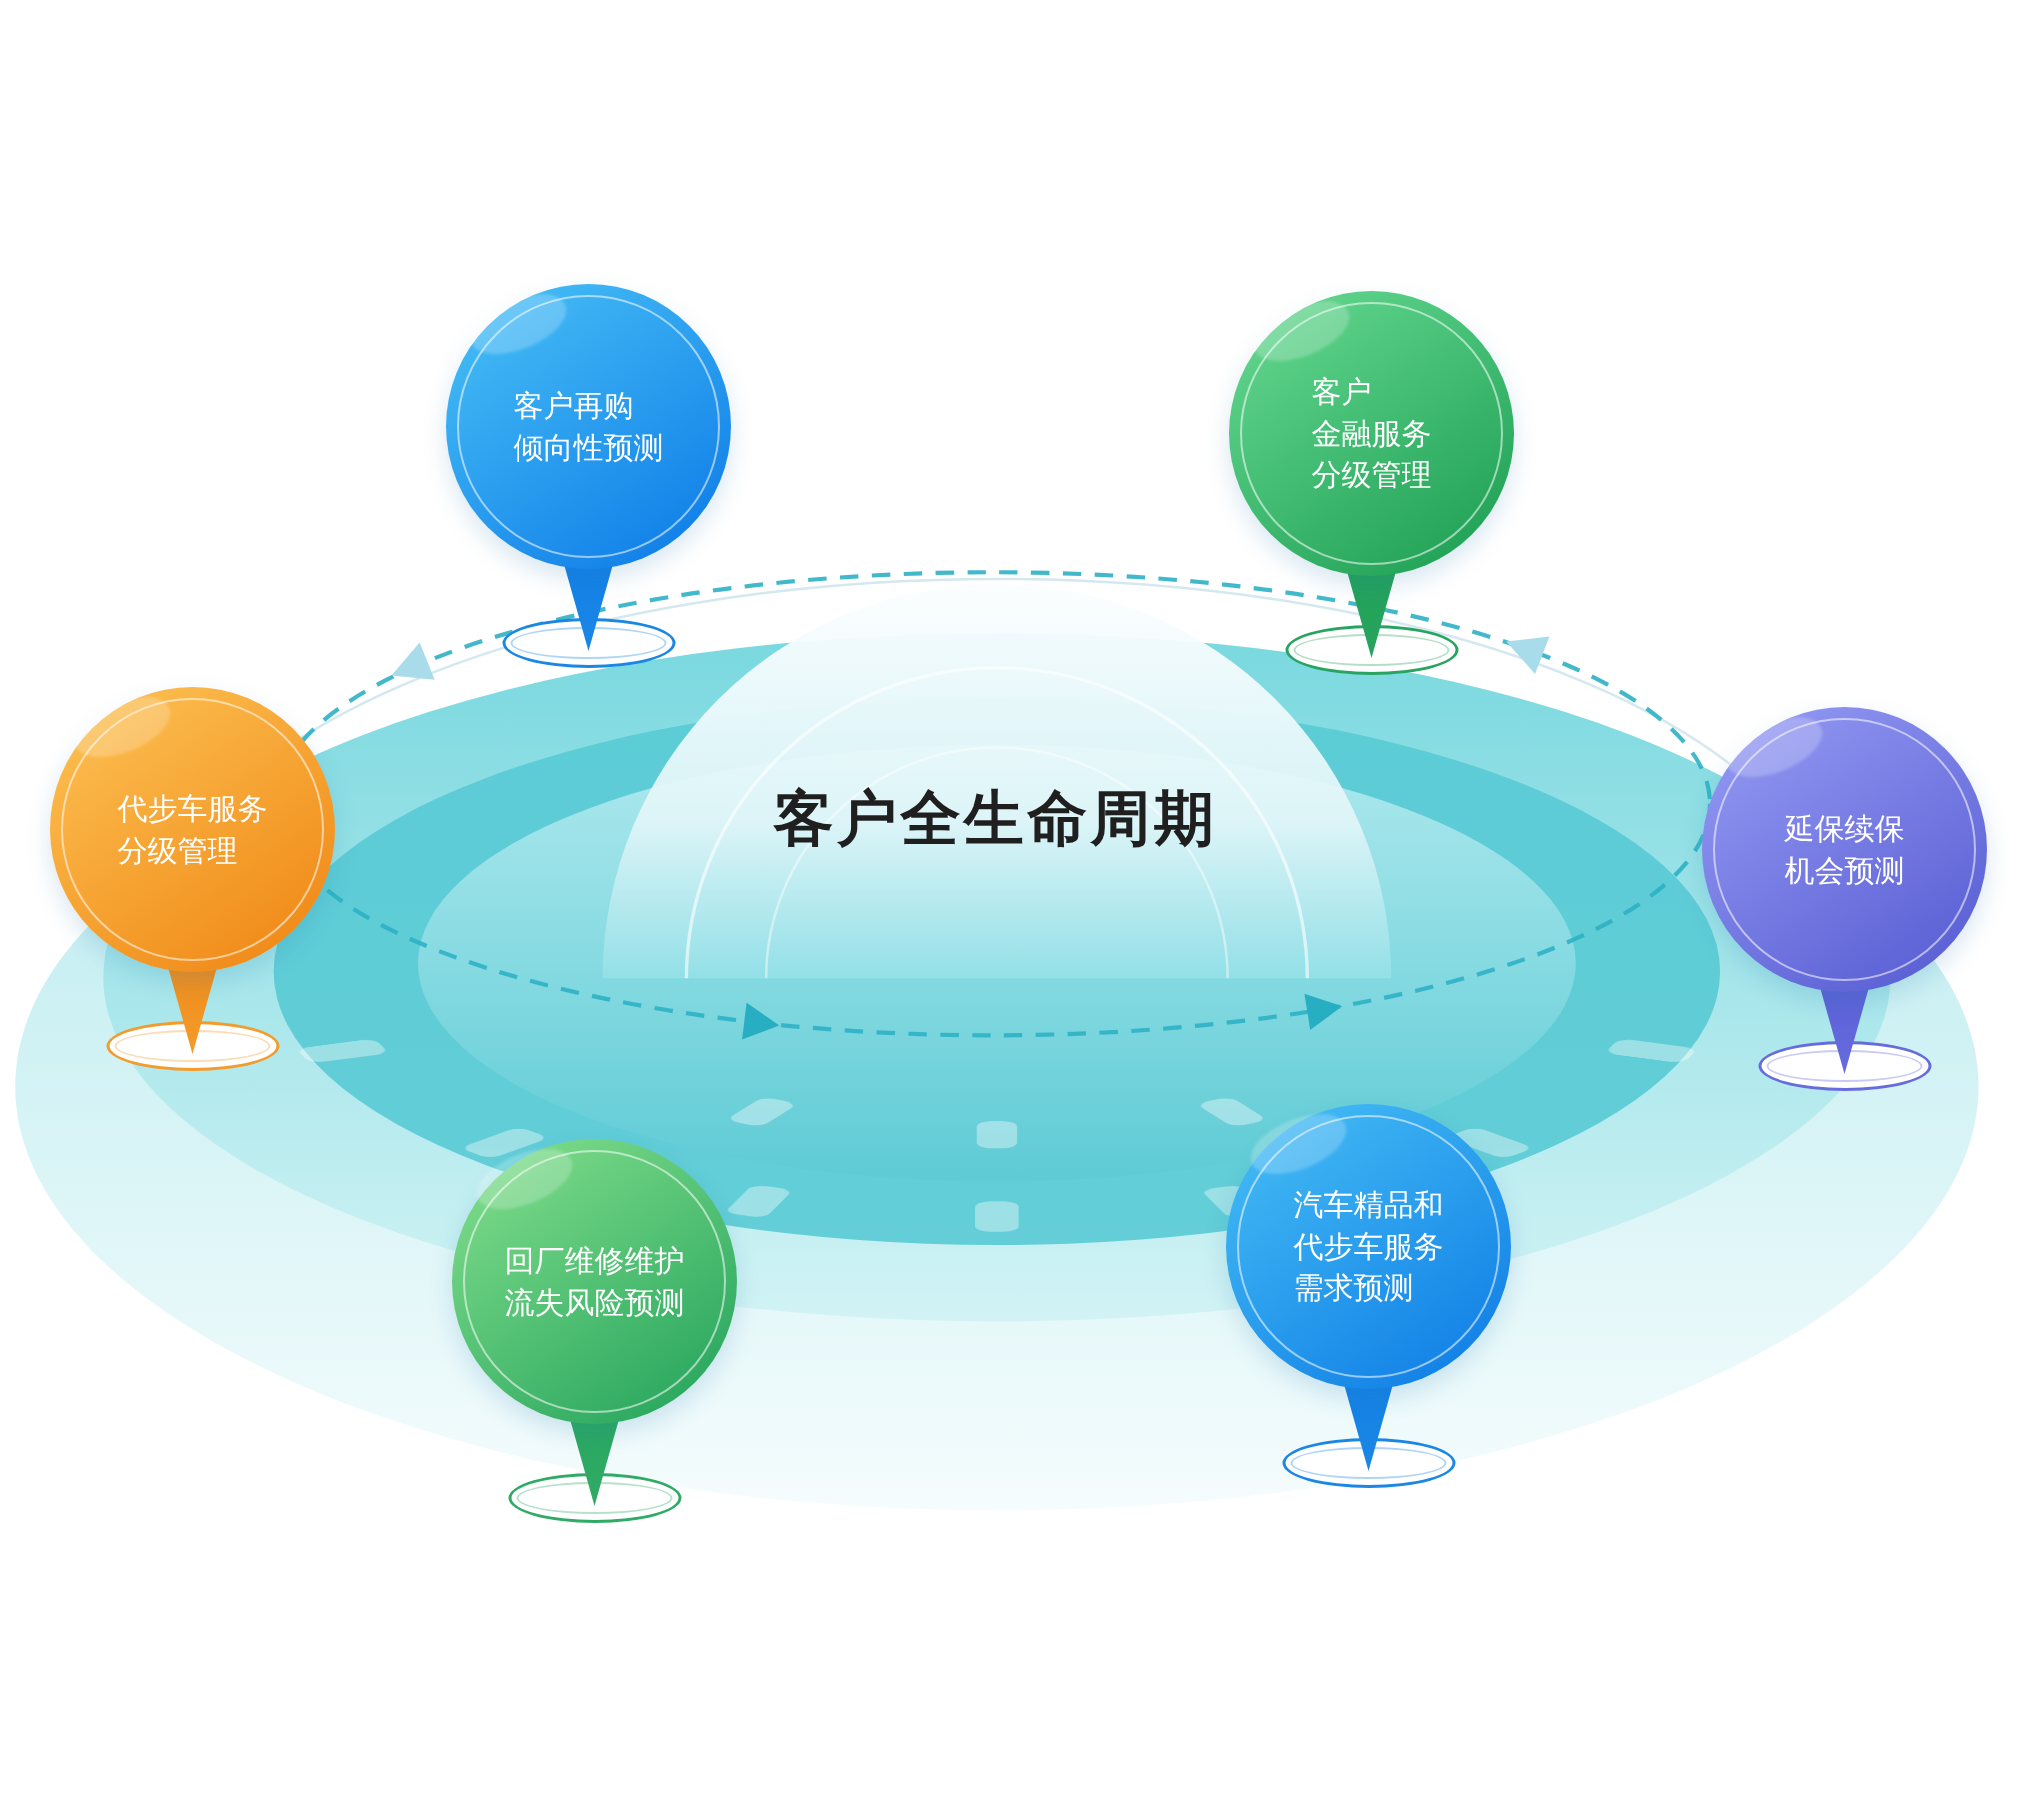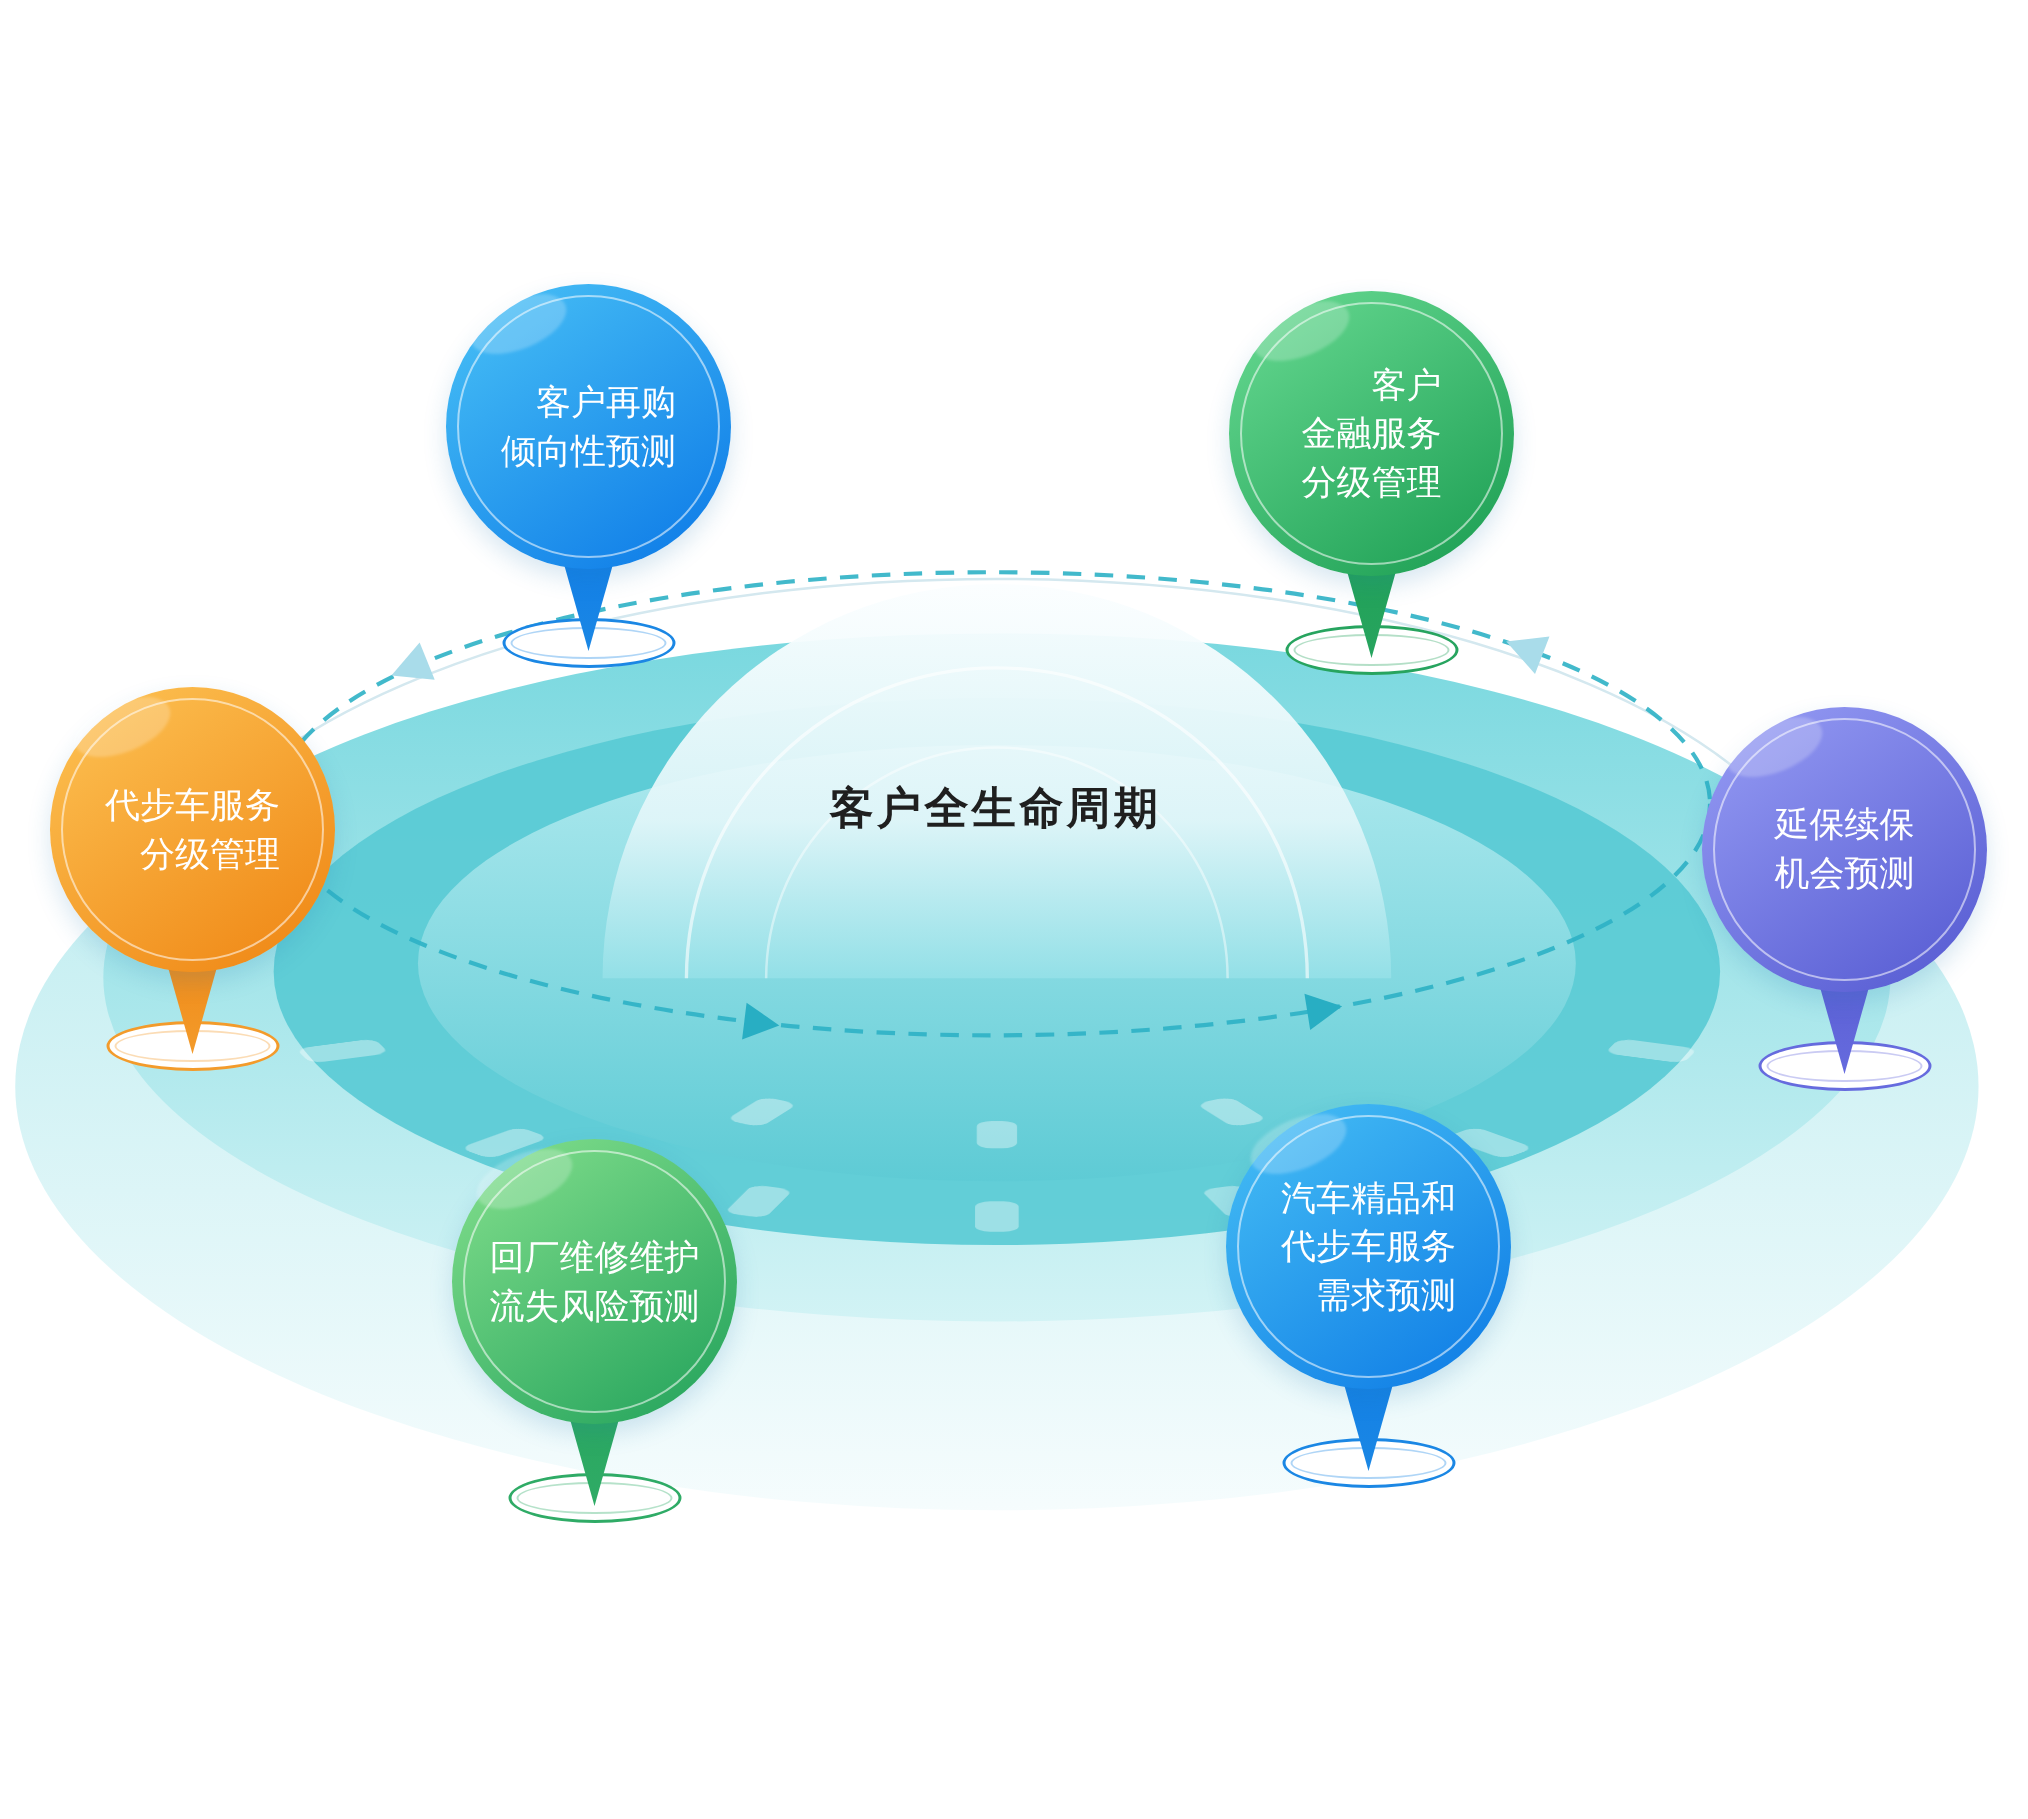--- a/index.html
+++ b/index.html
@@ -5,21 +5,21 @@
   * { margin:0; padding:0; box-sizing:border-box; }
   html,body { background:#ffffff; }
   body { font-family:"Liberation Sans","DejaVu Sans",sans-serif; }
 
   .canvas { position:relative; width:2029px; height:1819px; background:#fff; overflow:hidden; }
 
   .platform-svg { position:absolute; left:0; top:0; width:2029px; height:1819px; }
 
   .title {
     position:absolute; left:601px; top:779px; width:789px;
-    text-align:center; font-size:44px; font-weight:700; color:#1f1f1f;
+    text-align:center; font-size:60px; font-weight:700; color:#1f1f1f;
     letter-spacing:3.4px; z-index:5;
   }
 
   
   .balloon { position:absolute; width:285px; height:403px; z-index:6; }
 
   .bubble {
     position:absolute; left:0; top:0; width:285px; height:285px; border-radius:50%;
     background:linear-gradient(145deg, var(--c1) 8%, var(--c2) 90%);
     display:flex; align-items:center; justify-content:center;
@@ -28,22 +28,22 @@
   .bubble::before {
     content:""; position:absolute; inset:11px;
     border:2.5px solid rgba(255,255,255,0.55); border-radius:50%;
   }
   .bubble::after {
     content:""; position:absolute; left:22px; top:15px; width:101px; height:50px;
     border-radius:50%; background:rgba(255,255,255,0.22);
     transform:rotate(-22deg); filter:blur(1.7px);
   }
   .bubble-label {
-    position:relative; white-space:pre-line; text-align:right;
-    color:#ffffff; font-size:35px; line-height:1.38; font-weight:500; z-index:2;
+    position:relative; white-space:pre-line; text-align:left;
+    color:#ffffff; font-size:30px; line-height:1.38; font-weight:500; z-index:2;
   }
 
   .pin {
     position:absolute; left:50%; top:265px; transform:translateX(-50%);
     width:64px; height:102px;
     background:linear-gradient(180deg, var(--c2), var(--pin));
     clip-path:polygon(5% 0, 95% 0, 50% 100%);
     z-index:2;
   }
   .pin-base {

